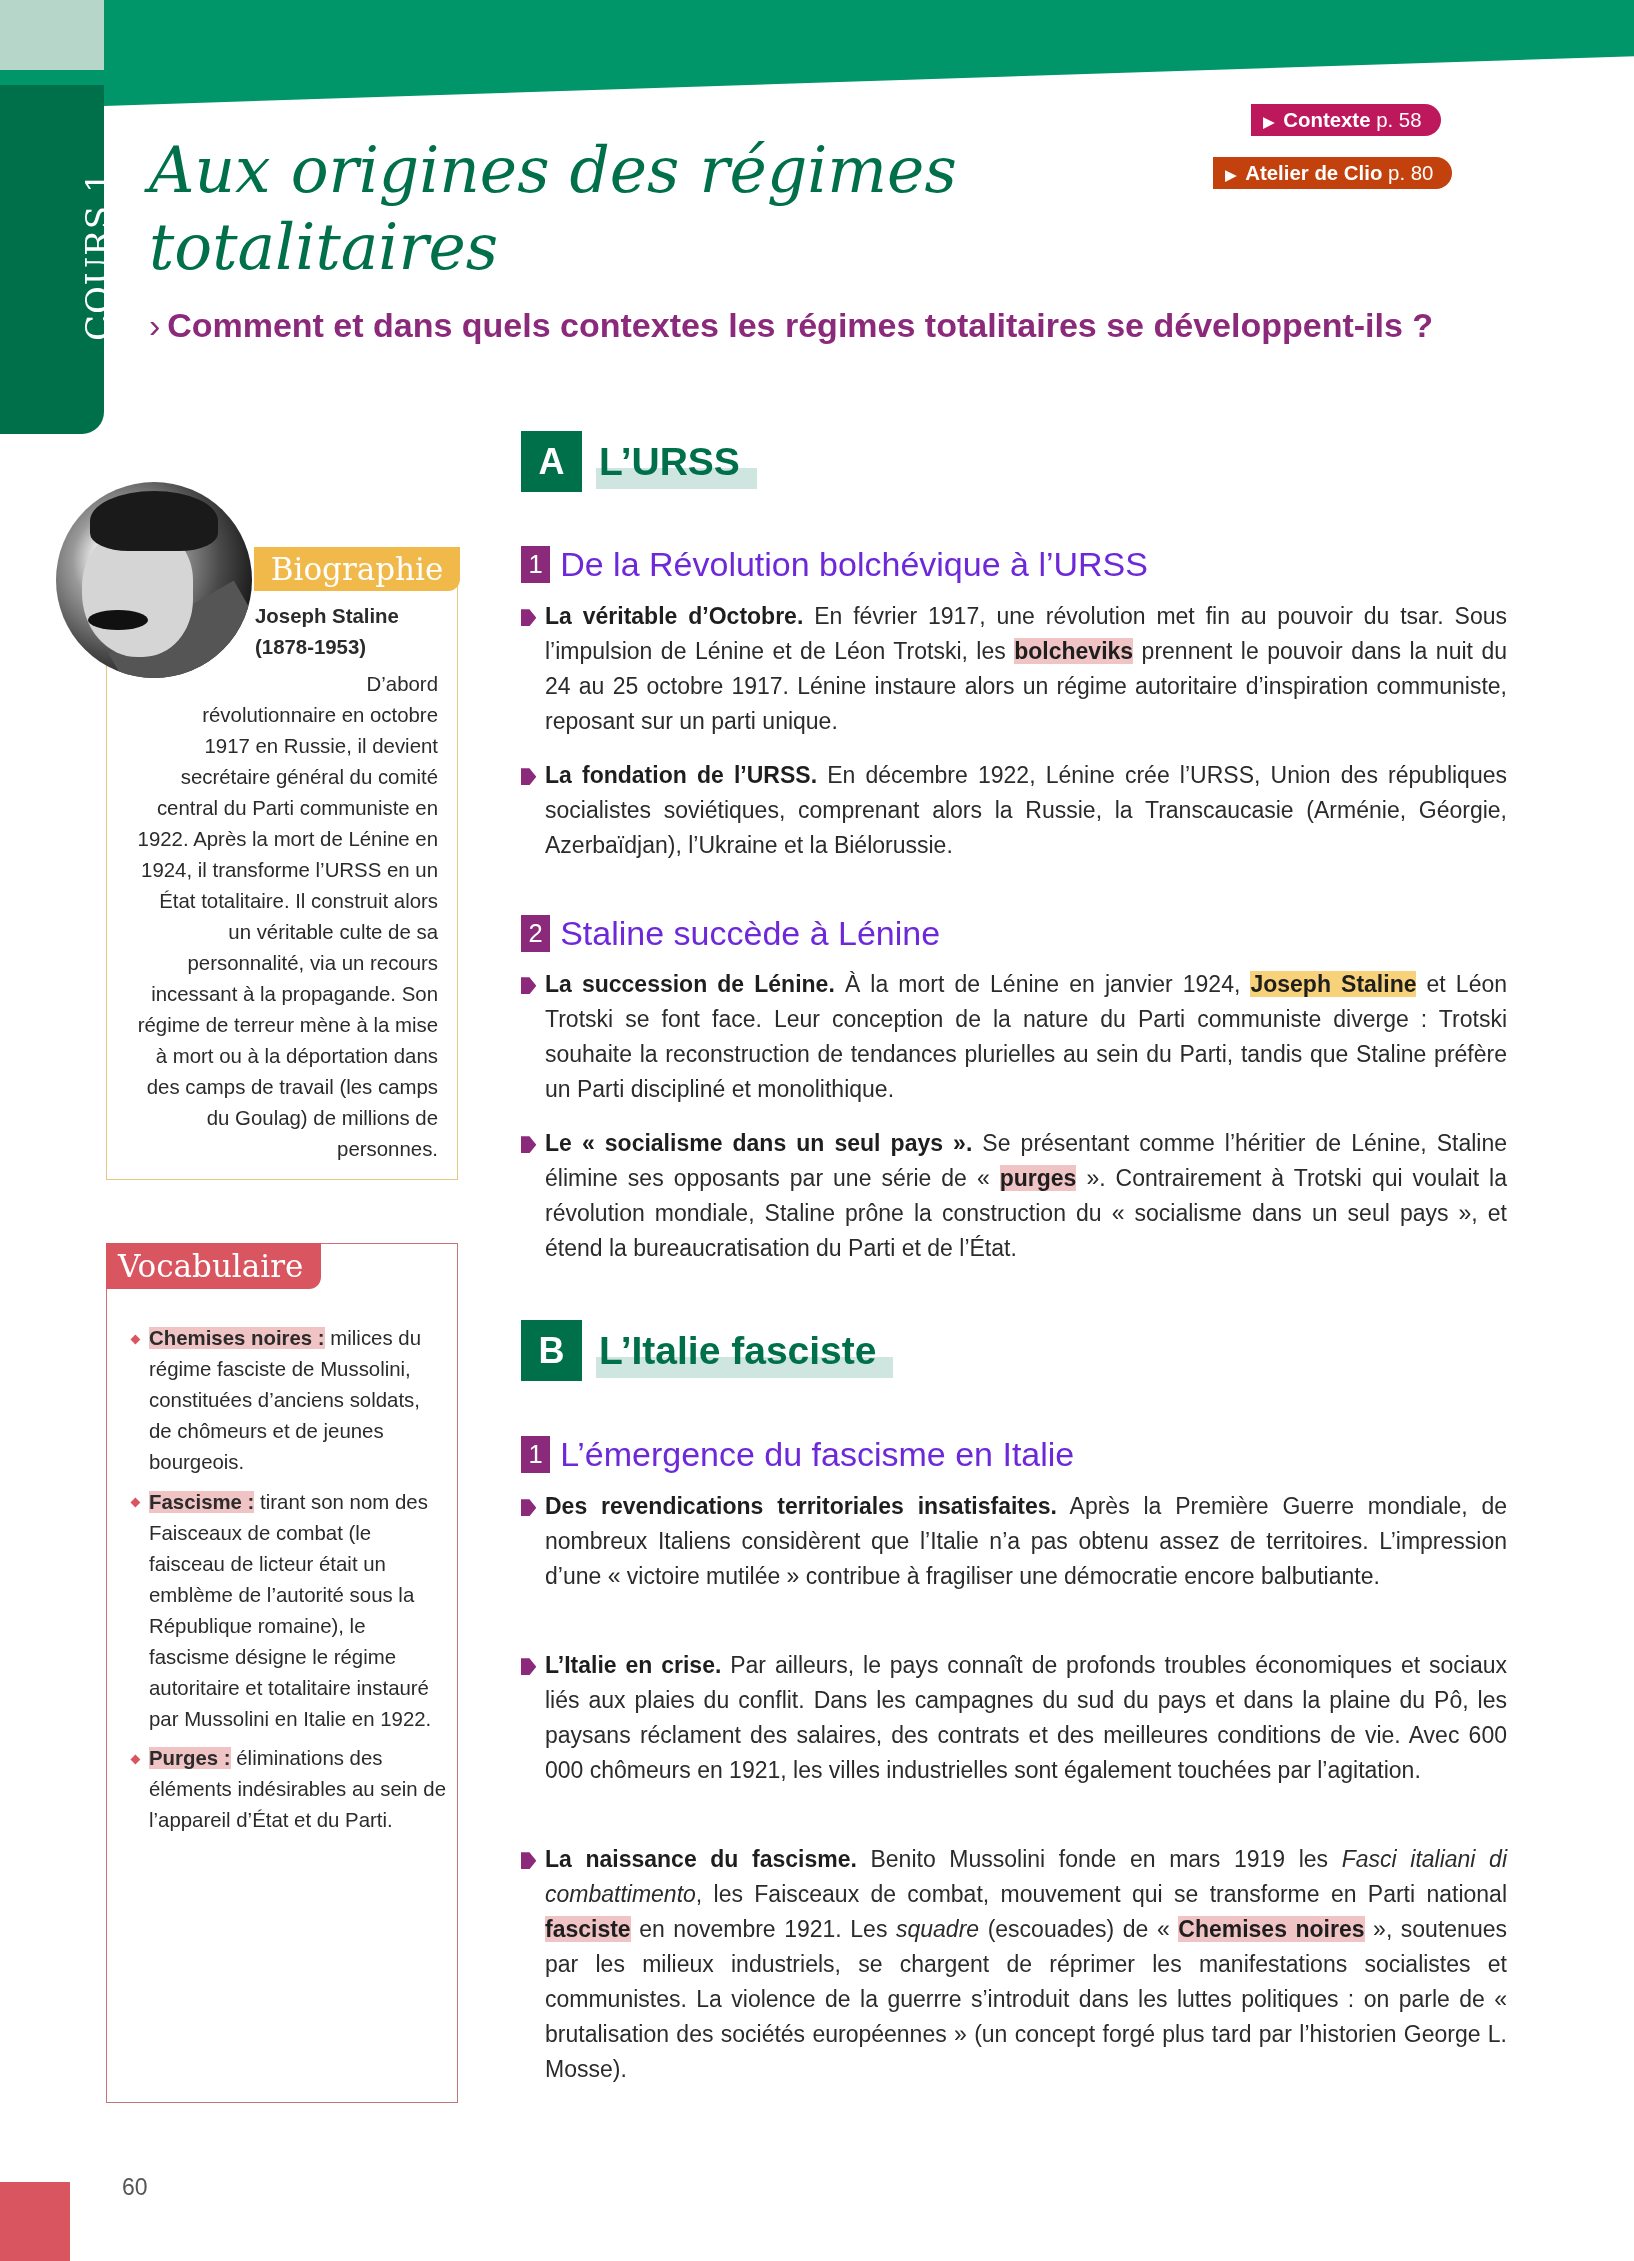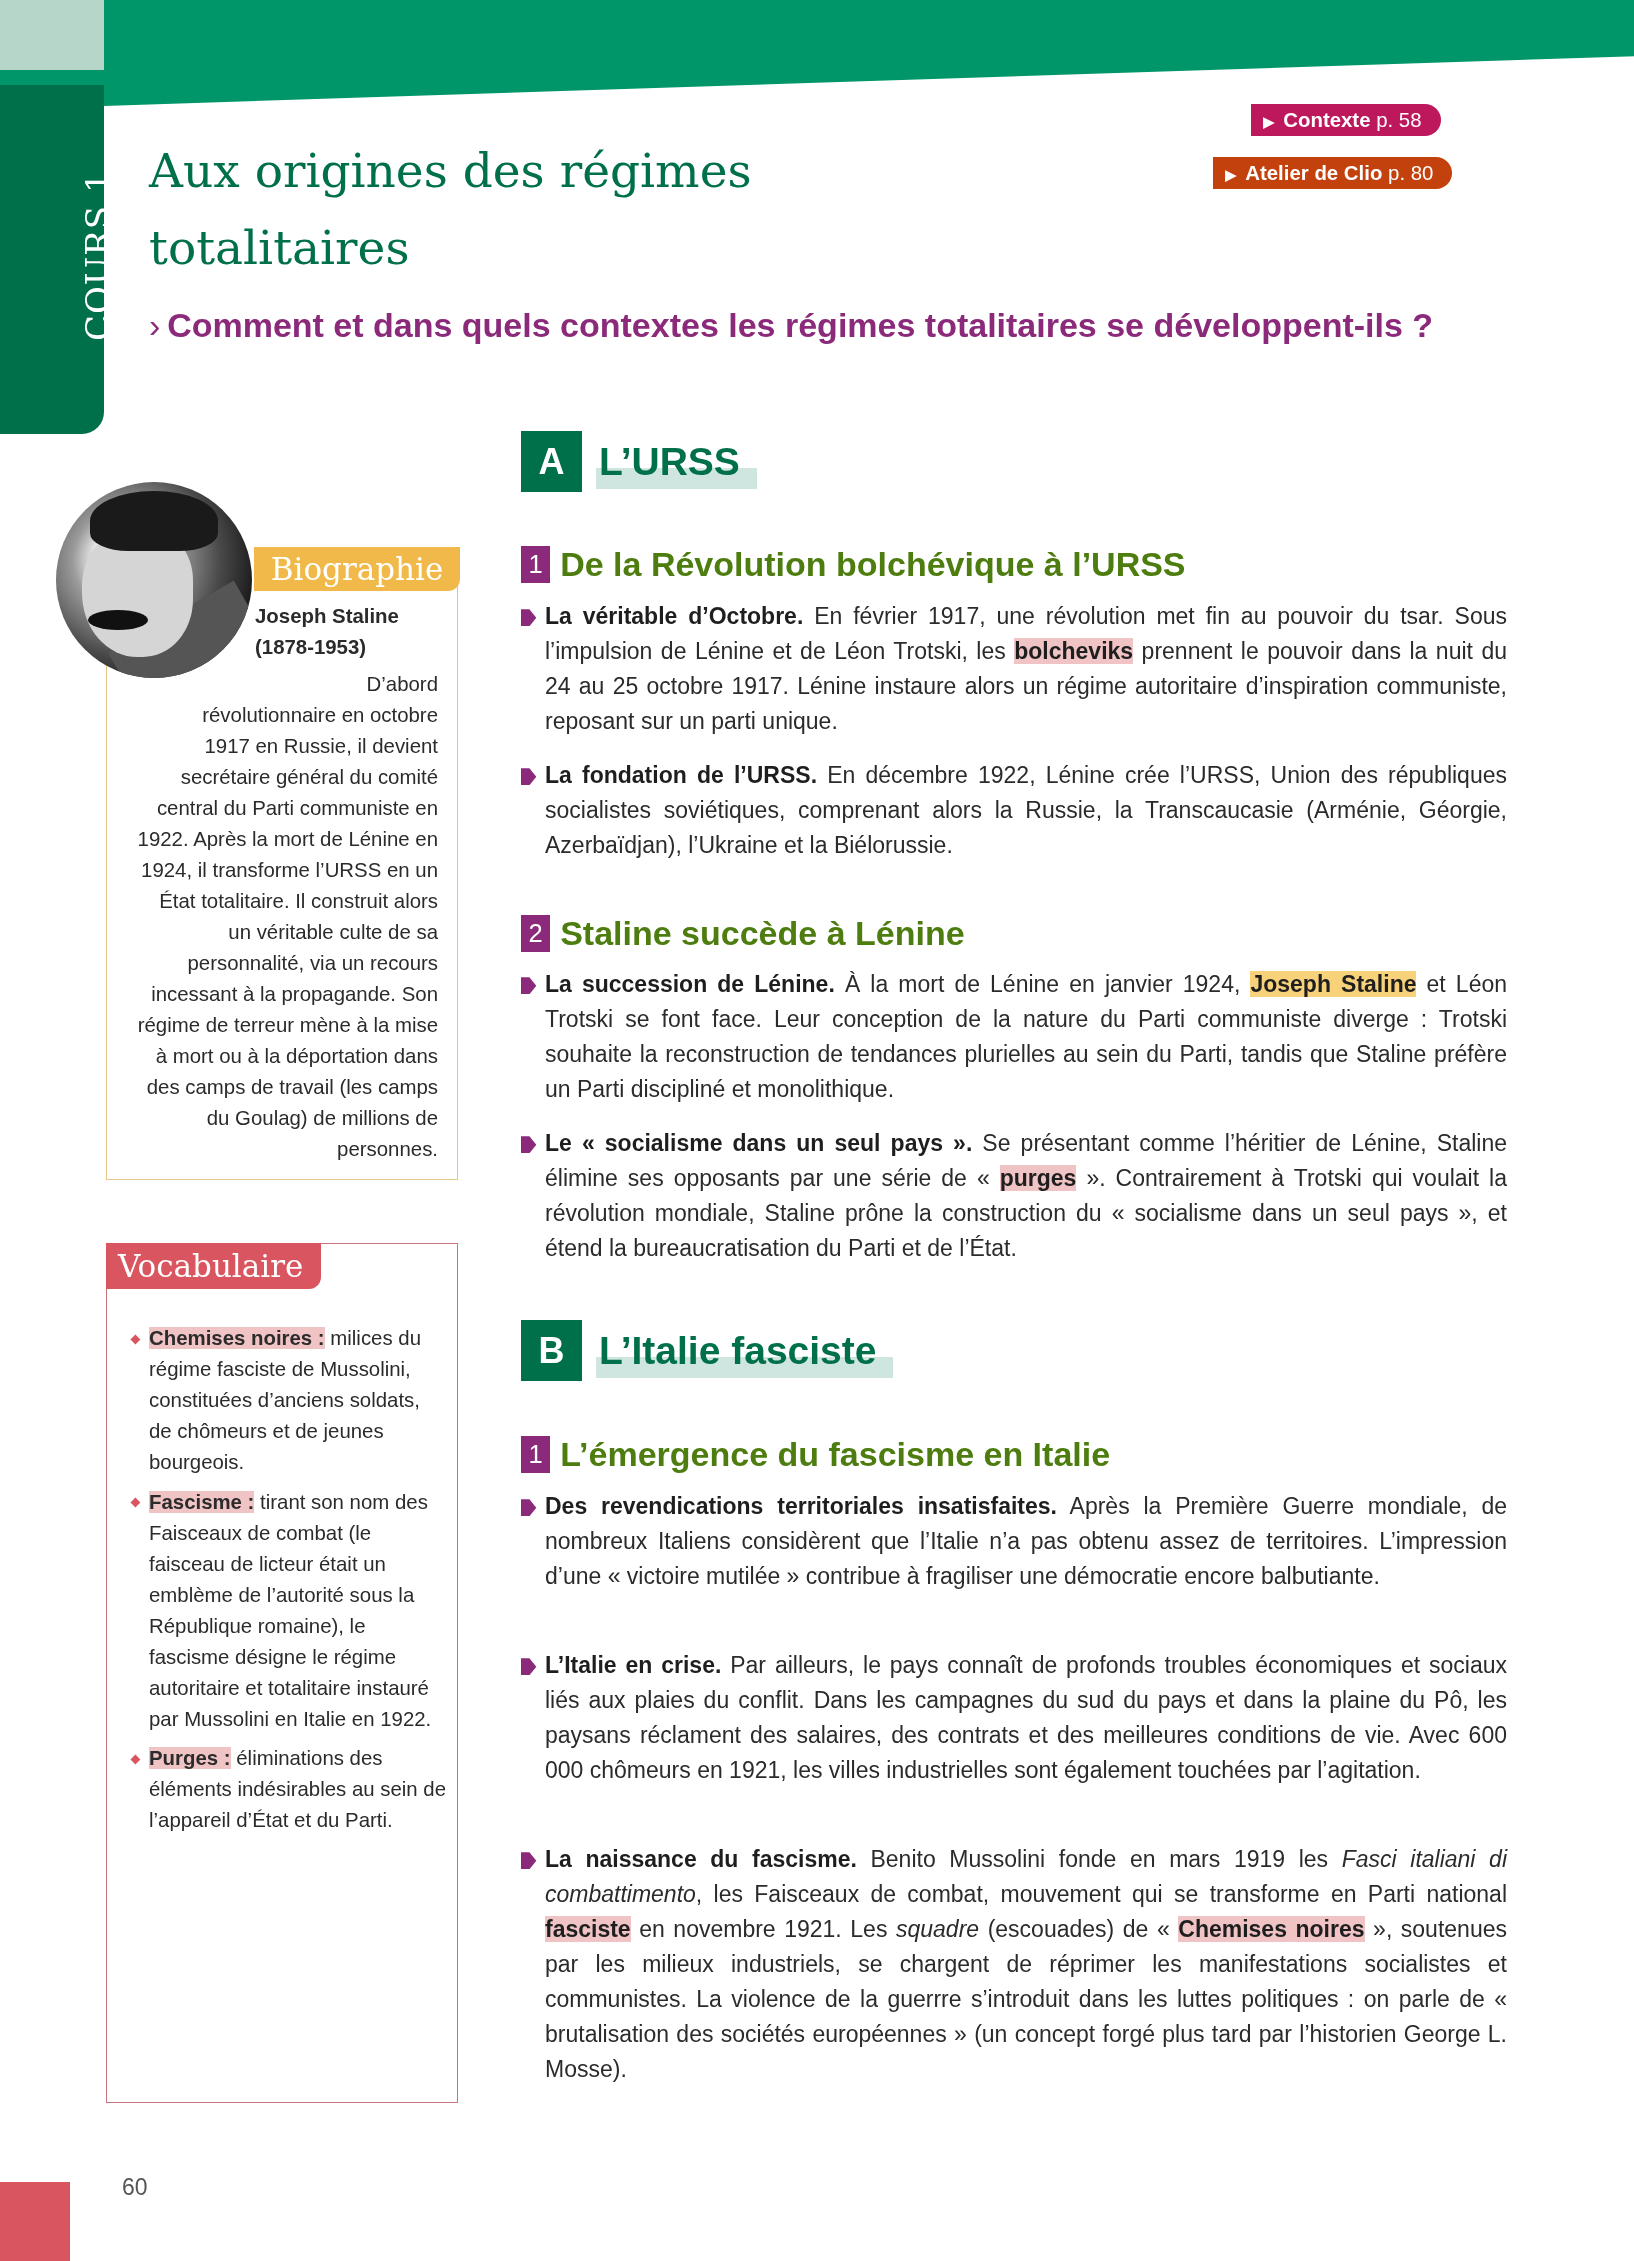--- a/index.html
+++ b/index.html
@@ -29,22 +29,22 @@
     border-bottom-right-radius: 22px;
   }
   .cours-label {
     position: absolute; left: 78px; top: 341px;
     transform: rotate(-90deg); transform-origin: 0 0;
     color: #ffffff; font-family: "DejaVu Serif", serif; font-size: 34px;
     letter-spacing: 0.9px; white-space: nowrap;
   }
   .title {
     position: absolute; left: 149px; top: 132px; width: 851px;
-    font-family: "DejaVu Serif", serif; font-size: 47px; line-height: 77px;
-    color: #00704a; margin: 0; font-weight: normal;
+    font-family: "DejaVu Serif", serif; font-size: 63px; line-height: 77px;
+    color: #00704a; margin: 0; font-weight: normal; font-style: italic;
   }
   .pill {
     position: absolute; height: 32px; line-height: 32px; color: #fff;
     font-size: 20.4px; padding: 0 19px 0 12px;
     border-radius: 0 17px 17px 0;
   }
   .pill .tri { font-size: 15.3px; margin-right: 8.5px; }
   .pill b { font-weight: bold; }
   .pill-contexte { left: 1251px; top: 104px; background: #be185d; }
   .pill-clio { left: 1213px; top: 157px; background: #c2410c; }
@@ -115,21 +115,21 @@
   }
   .section-title::after {
     content: ""; position: absolute; left: 0; right: 0; bottom: -5.1px; height: 20.4px;
     background: #cfe5df; z-index: -1;
   }
   .sub-h { position: absolute; left: 0; display: flex; align-items: center; }
   .sub-num {
     width: 29px; height: 37px; background: #8b2a7a; color:#fff; font-size: 25.5px;
     text-align: center; line-height: 37px; font-weight: normal;
   }
-  .sub-title { margin-left: 10.2px; font-size: 34px; font-weight: bold; color: #4d7c0f; white-space: nowrap; }
+  .sub-title { margin-left: 10.2px; font-size: 34px; font-weight: normal; color: #6d28d9; white-space: nowrap; }
   .para {
     position: absolute; left: 0; width: 986px; font-size: 23px; line-height: 35px;
     color: #2b2b2b; text-align: justify; margin: 0;
   }
   .para .bul {
     position: absolute; left: 0; top: 10.2px; width: 15.3px; height: 17px; background: #8b2a7a;
     clip-path: polygon(0 0, 55% 0, 100% 50%, 55% 100%, 0 100%);
   }
   .para .inner { display: block; padding-left: 24px; }
   .para b { font-weight: bold; color: #1e1e1e; }

